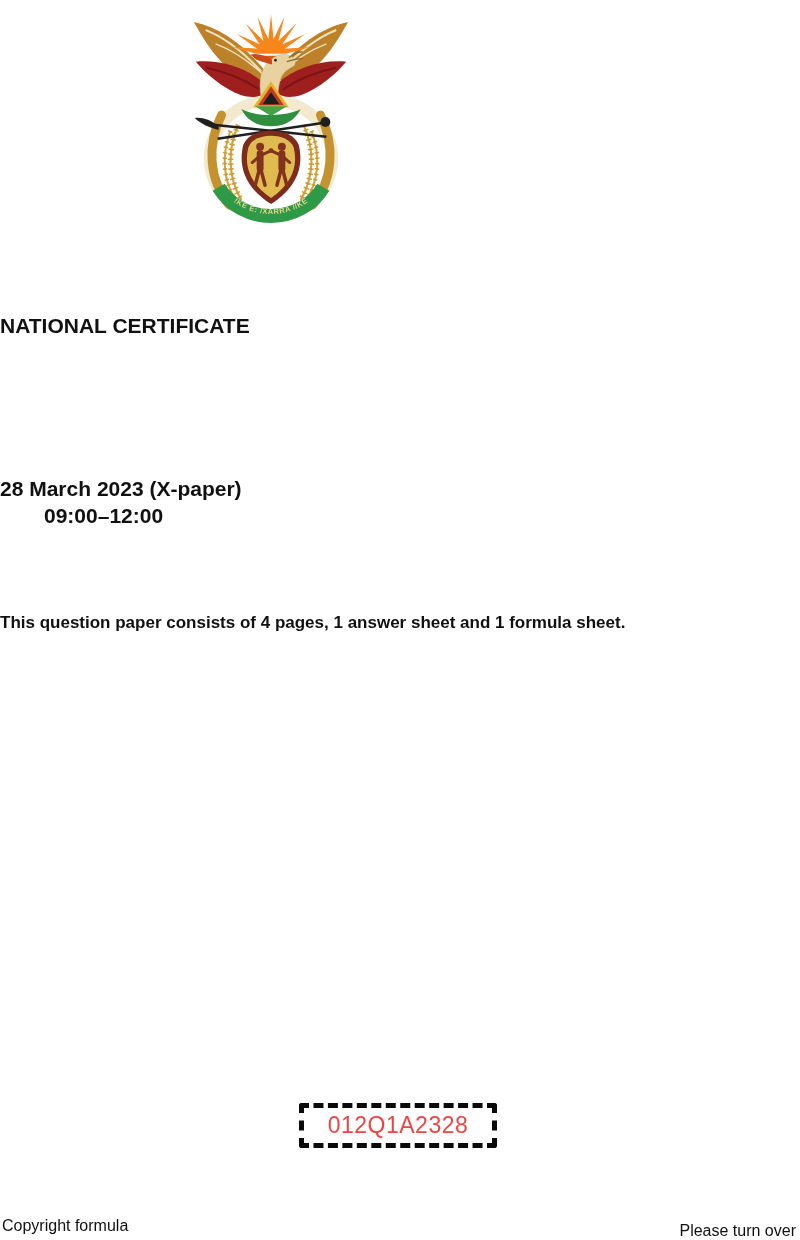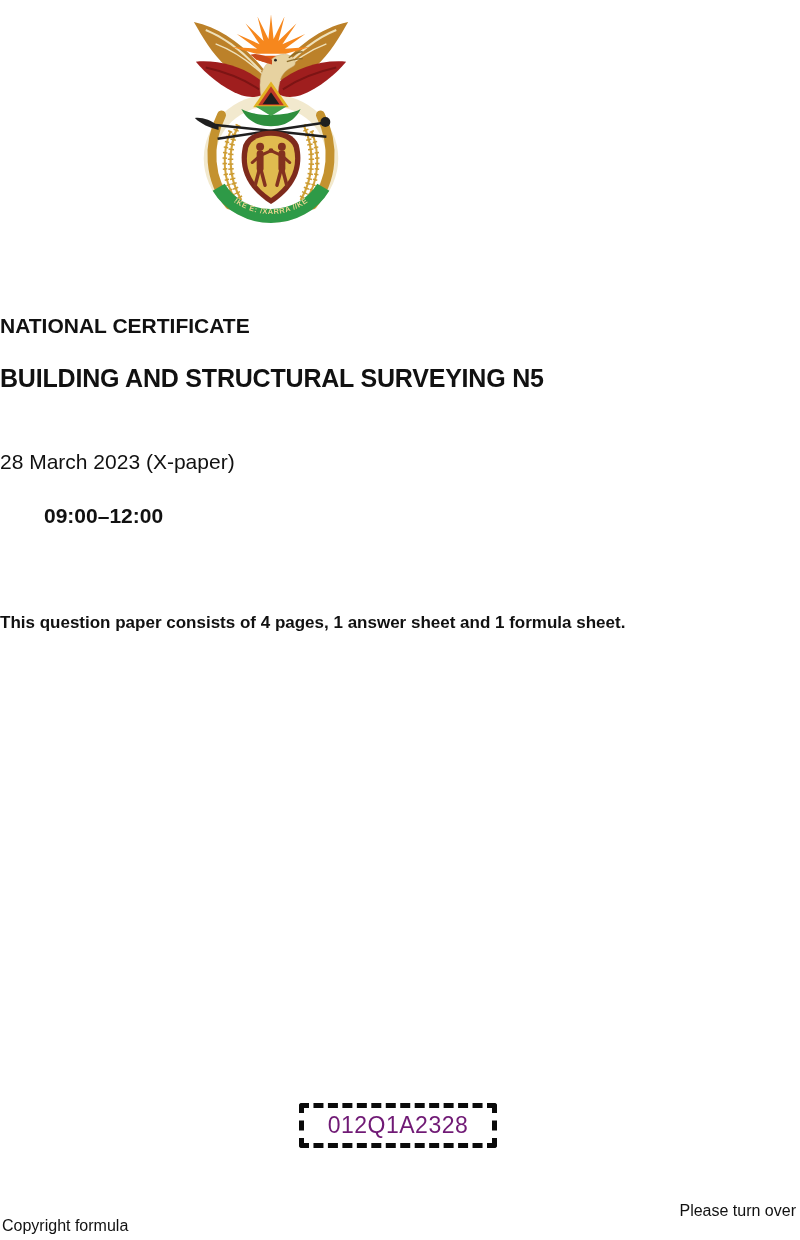--- a/index.html
+++ b/index.html
@@ -18,35 +18,35 @@
   .wm-line{font-family:"DejaVu Sans", sans-serif;font-size:43px;line-height:45px;letter-spacing:-1px;color:#121212;white-space:nowrap;}
   .wm-divider{border:0;border-top:3px solid #121212;margin:9px 0 8px 0;width:412px;}
   .dept-label{font-size:23px;line-height:29px;white-space:nowrap;}
   .dept-name{font-size:23px;line-height:28px;white-space:nowrap;}
   .country{font-size:24px;line-height:30px;font-weight:bold;letter-spacing:-0.3px;white-space:nowrap;}
   
   .ctr{position:absolute;left:0;right:0;text-align:left;white-space:nowrap;}
   .cert-title{top:314px;font-size:21px;font-weight:bold;}
   .subject-title{top:364px;font-size:25px;font-weight:bold;letter-spacing:-0.2px;}
   .paper-number{top:421px;font-size:21px;}
-  .date-line{top:450px;font-size:21px;font-weight:normal;}
+  .date-line{top:477px;font-size:21px;font-weight:bold;}
   .time-line{top:504px;font-size:21px;font-weight:bold;padding-left:44px;}
   .consists-line{top:613px;font-size:17px;font-weight:bold;}
   
   .code-box{
     position:absolute;left:299px;top:1103px;
     width:188px;height:35px;
     border:5px dashed #0a0a0a;
     border-radius:3px;
     display:flex;align-items:center;justify-content:center;
-    font-size:23px;letter-spacing:0.5px;color:#701a75;
+    font-size:23px;letter-spacing:0.5px;color:#ef4444;
   }
   
   .footer-left{position:absolute;left:2px;bottom:5px;font-size:16px;}
-  .footer-right{position:absolute;right:4px;bottom:20px;font-size:16px;}
+  .footer-right{position:absolute;right:4px;bottom:0;font-size:16px;}
 </style>
 </head>
 <body>
 
 <div class="page">
 
   <svg class="emblem" viewBox="0 0 180 220" xmlns="http://www.w3.org/2000/svg">
 
     <g>
       <ellipse cx="90" cy="150" rx="68" ry="65" fill="#F2E9CE"></ellipse>
@@ -122,21 +122,20 @@
       <path d="M 60,100 C 74,108 106,108 120,100 C 117,106 112,112 104,115 C 95,118 85,118 76,115 C 68,112 63,106 60,100 Z" fill="#2E8F3E"></path>
       <path d="M 72,98 L 90,72 L 108,98 Z" fill="#E2B322"></path>
       <path d="M 77,96 L 90,77 L 103,96 Z" fill="#BF3A26"></path>
       <path d="M 81.5,95 L 90,83 L 98.5,95 Z" fill="#1E1E1E"></path>
       <path d="M 74,97 L 106,97 L 90,107 Z" fill="#43A14B"></path>
     </g>
   </svg>
 
 
   <div class="ctr cert-title">NATIONAL CERTIFICATE</div>
-  <div class="ctr subject-title">BUILDING AND STRUCTURAL SURVEYING N5</div>
   <div class="ctr date-line">28 March 2023 (X-paper)</div>
   <div class="ctr time-line">09:00–12:00</div>
   <div class="ctr consists-line">This question paper consists of 4 pages, 1 answer sheet and 1 formula sheet.</div>
 
   <div class="code-box">
     <span>012Q1A2328</span>
   </div>
 
   <div class="footer-left">Copyright formula</div>
   <div class="footer-right">Please turn over</div>

